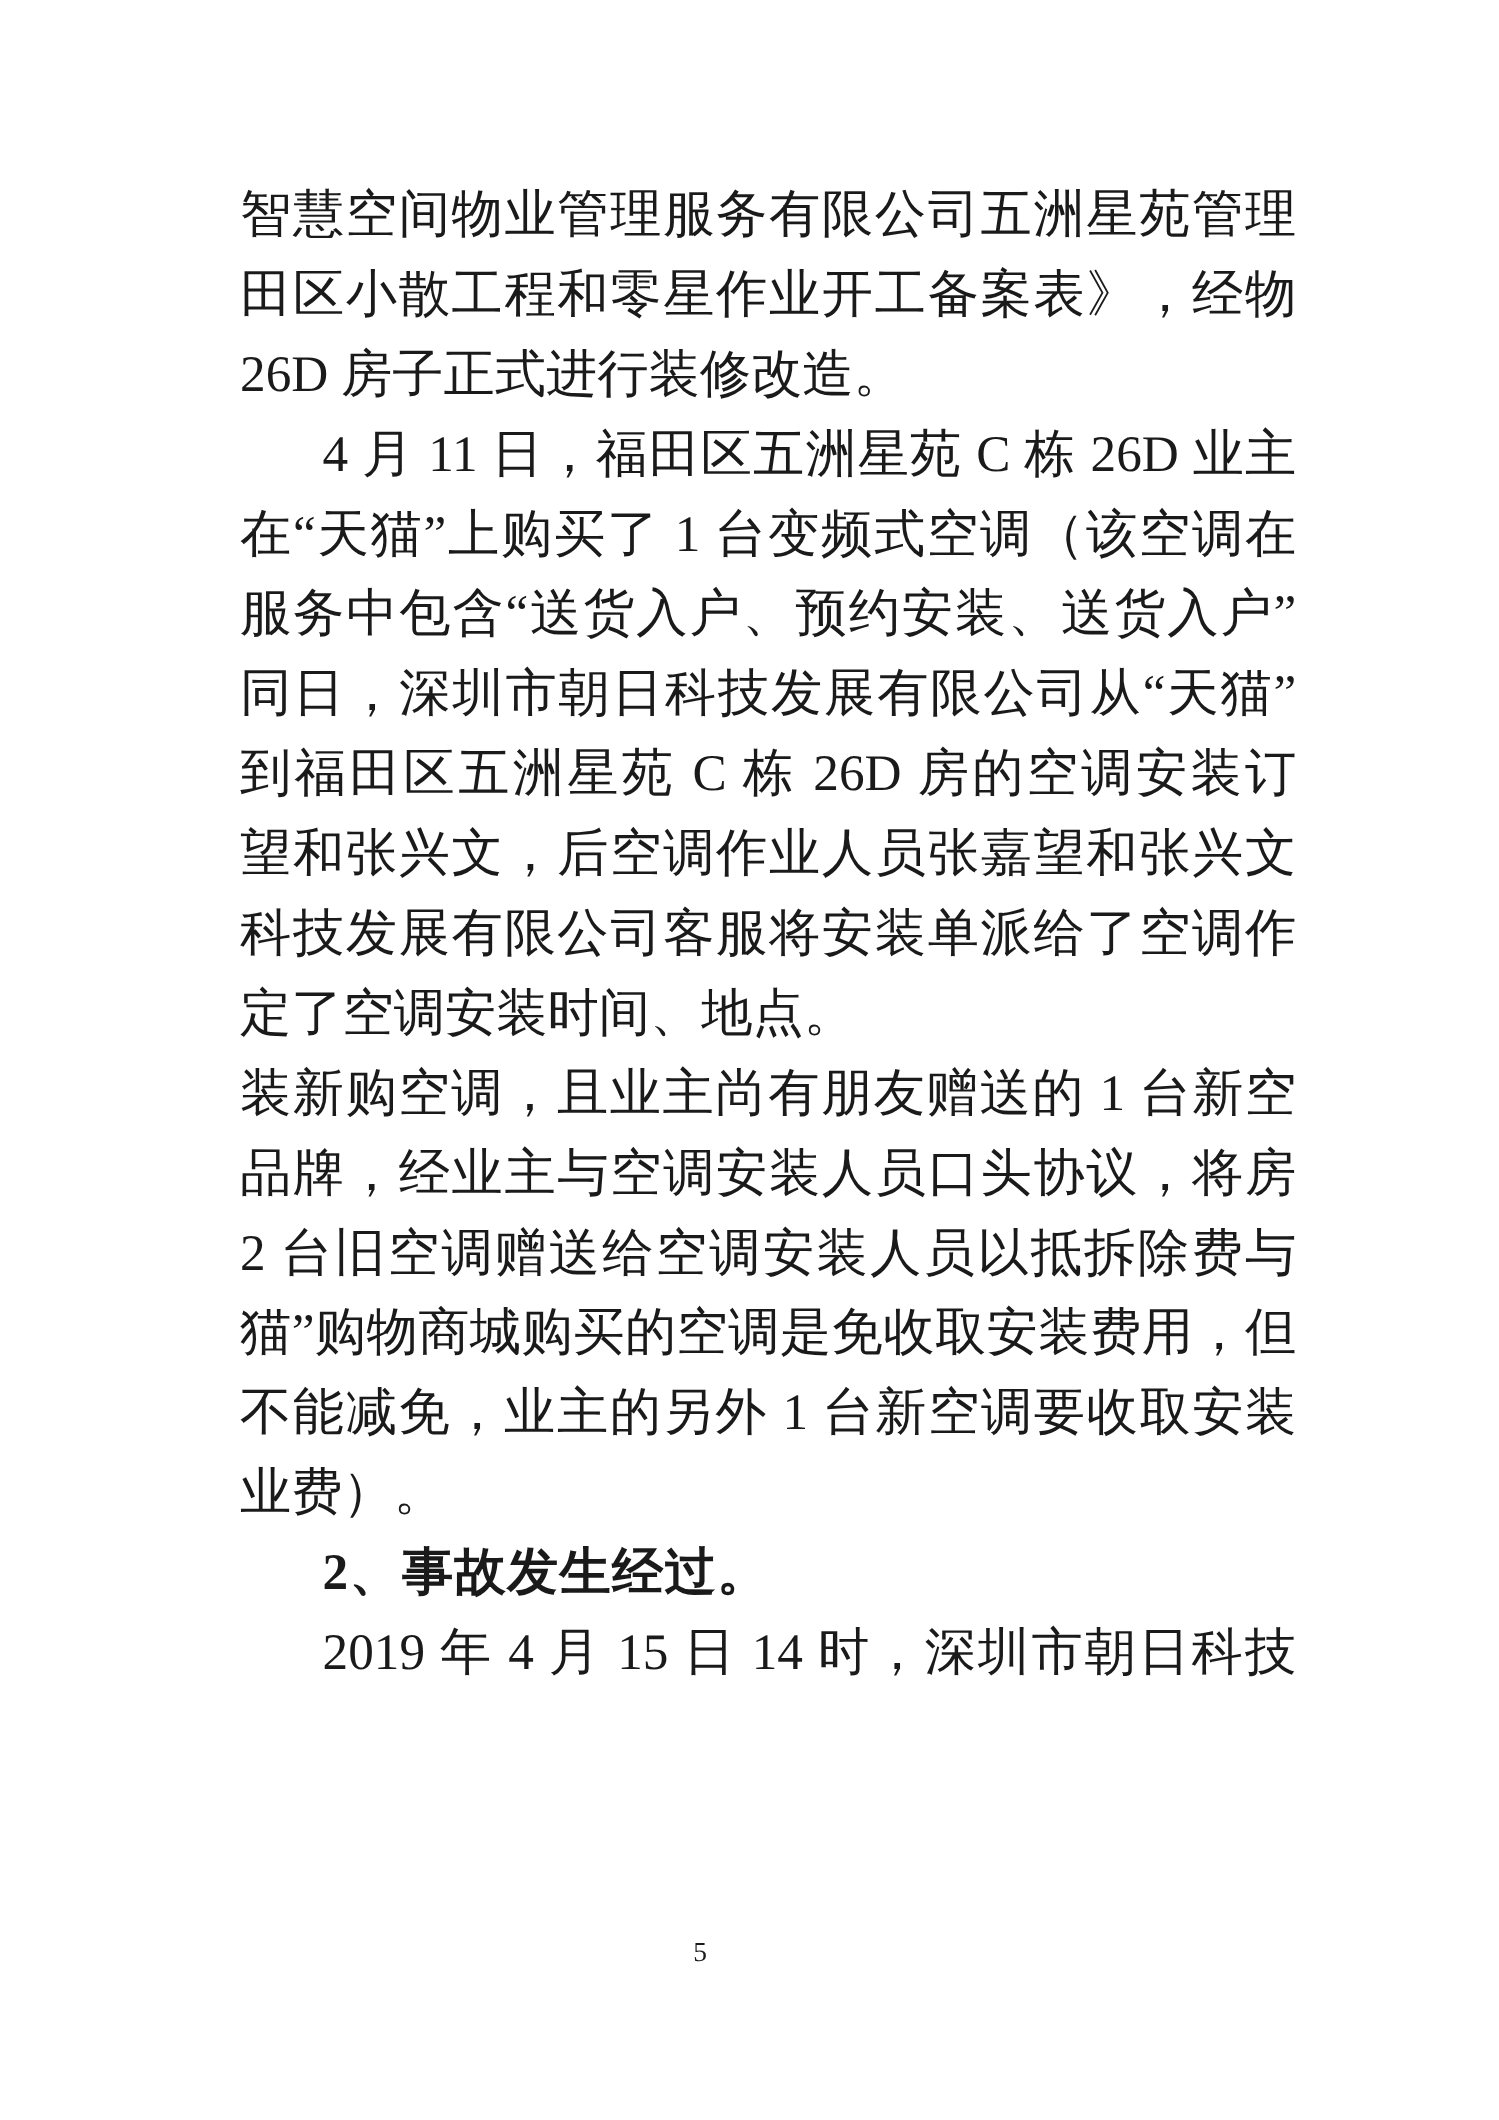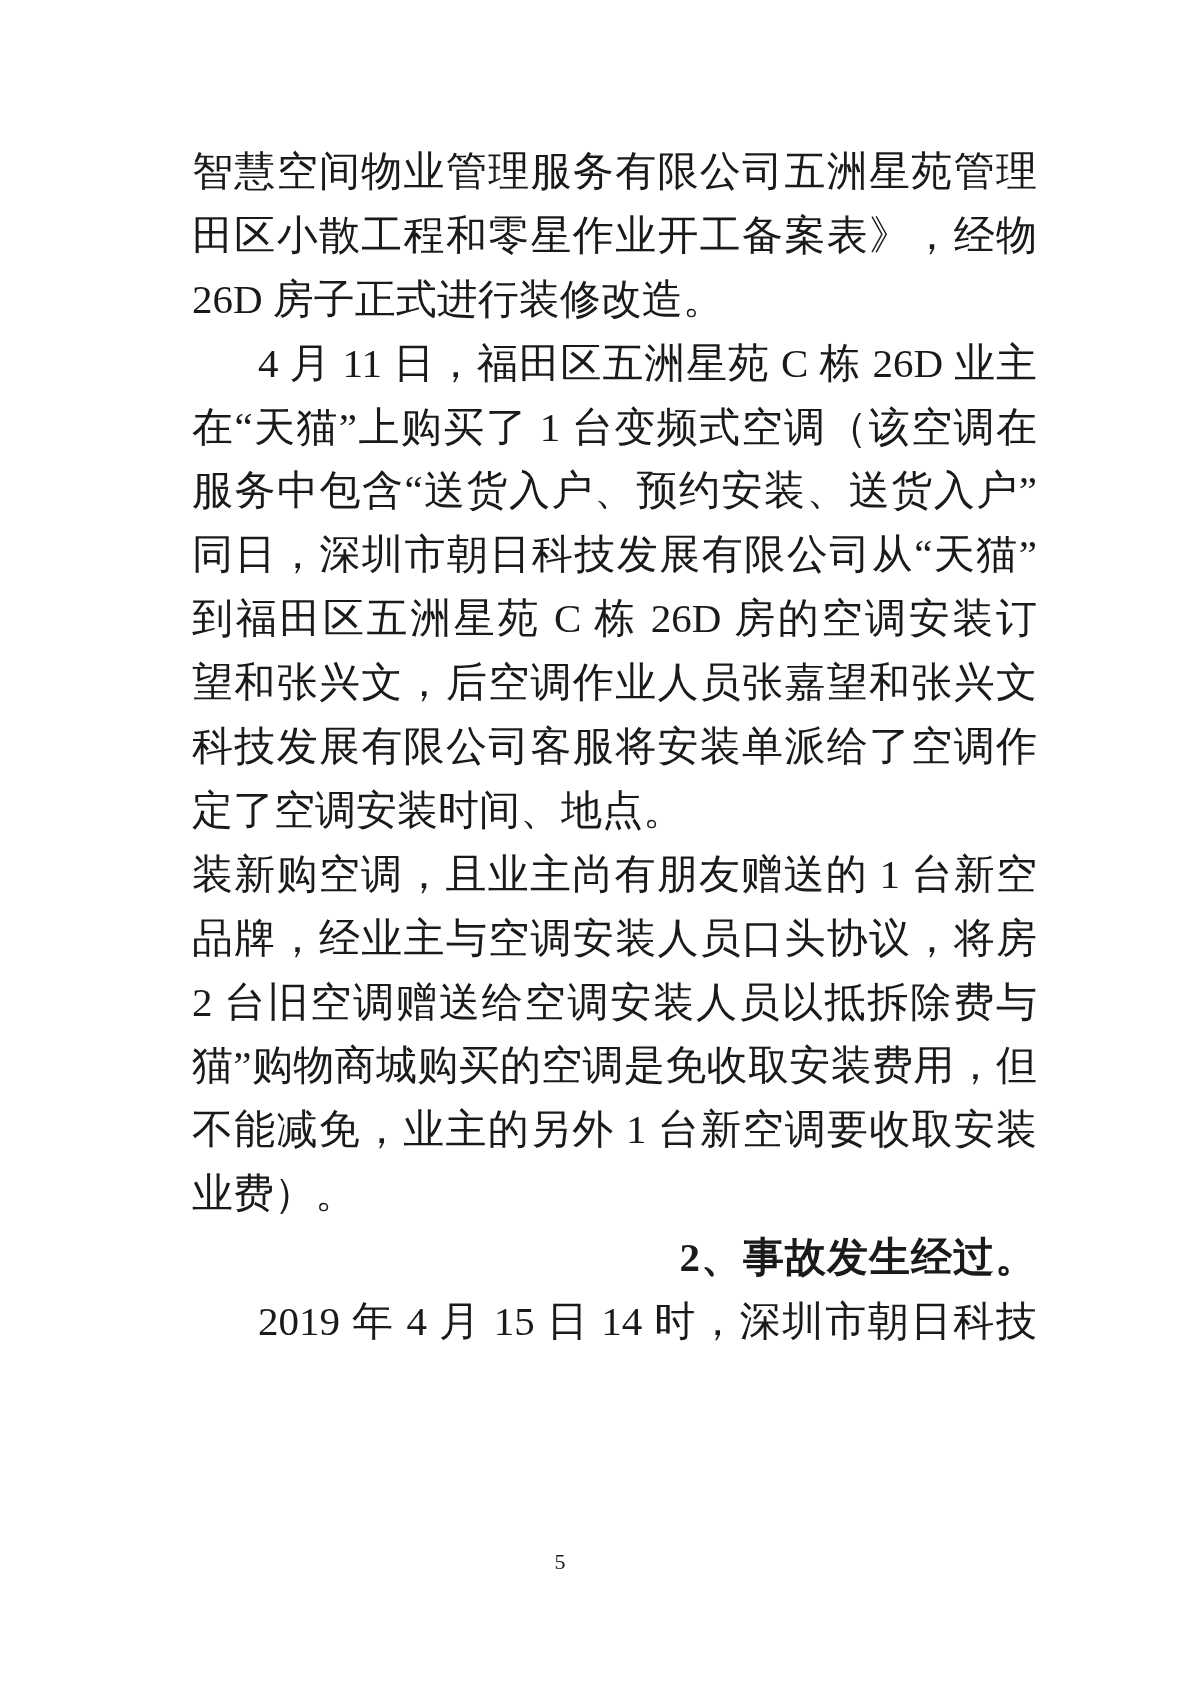--- a/index.html
+++ b/index.html
@@ -37,21 +37,20 @@
     text-align-last: justify;
     text-justify: inter-character;
   }
   
   .indent {
     text-indent: 66px;
   }
   .heading {
     font-weight: 700;
     letter-spacing: 1px;
-    text-align: right;
   }
   .page-number {
     position: absolute;
     top: 1548px;
     left: 536px;
     width: 48px;
     text-align: center;
     font-size: 22px;
     line-height: 28px;
     color: #1a1a1a;

